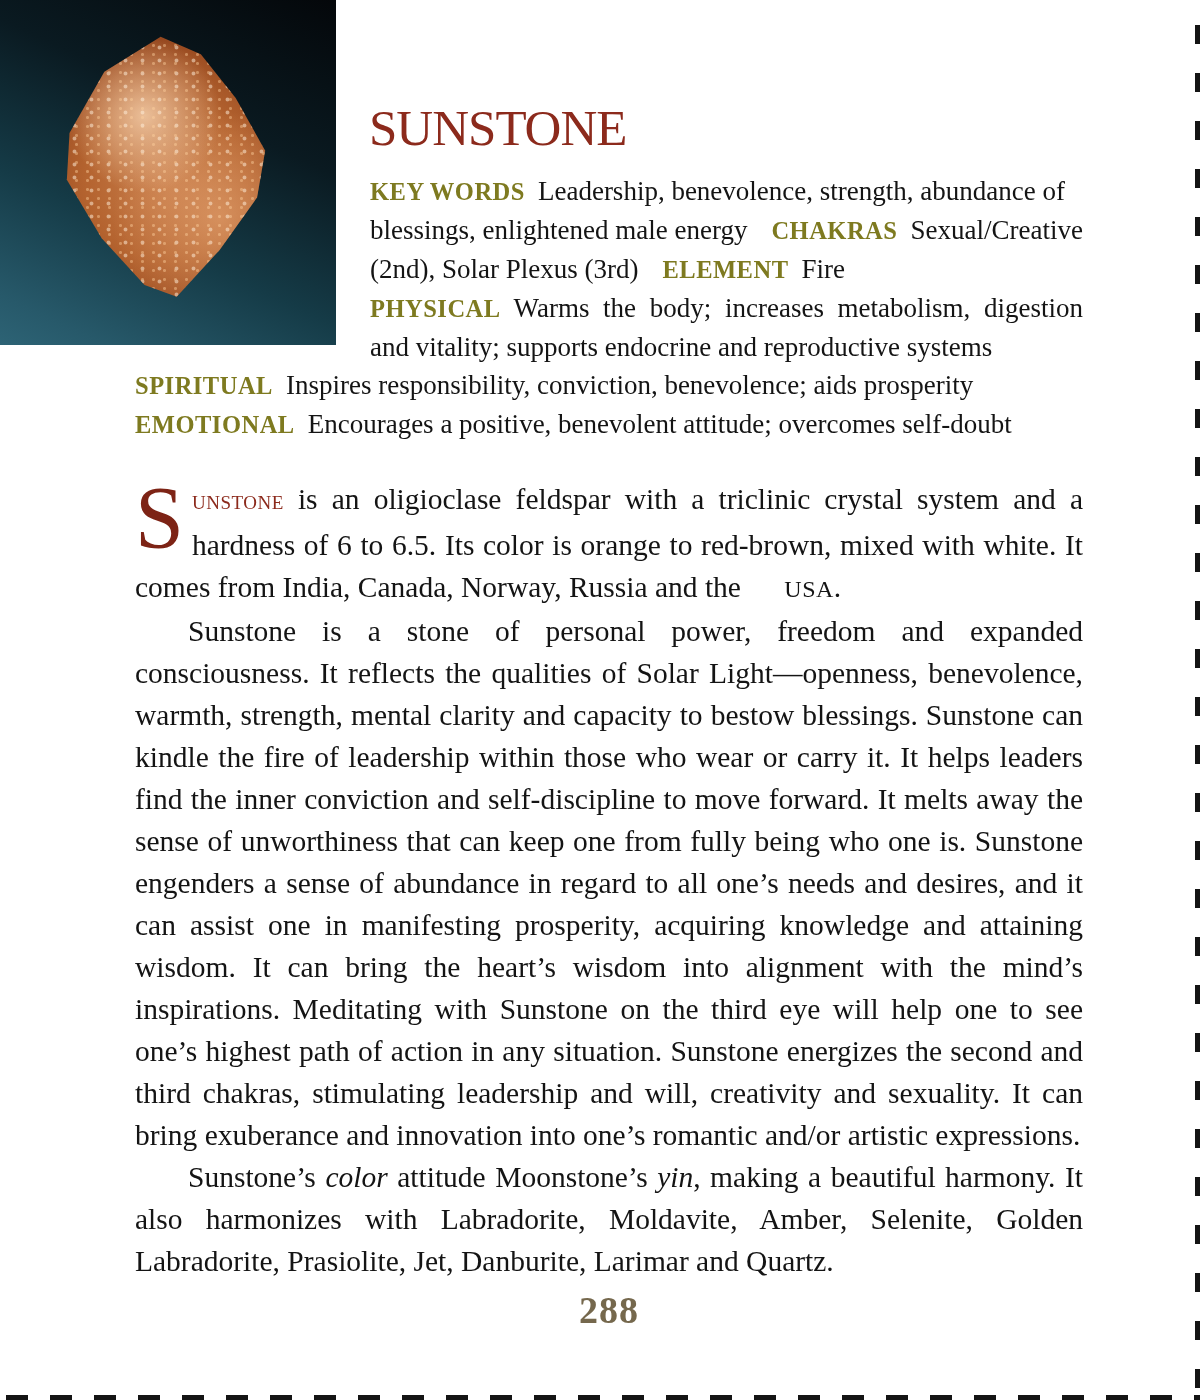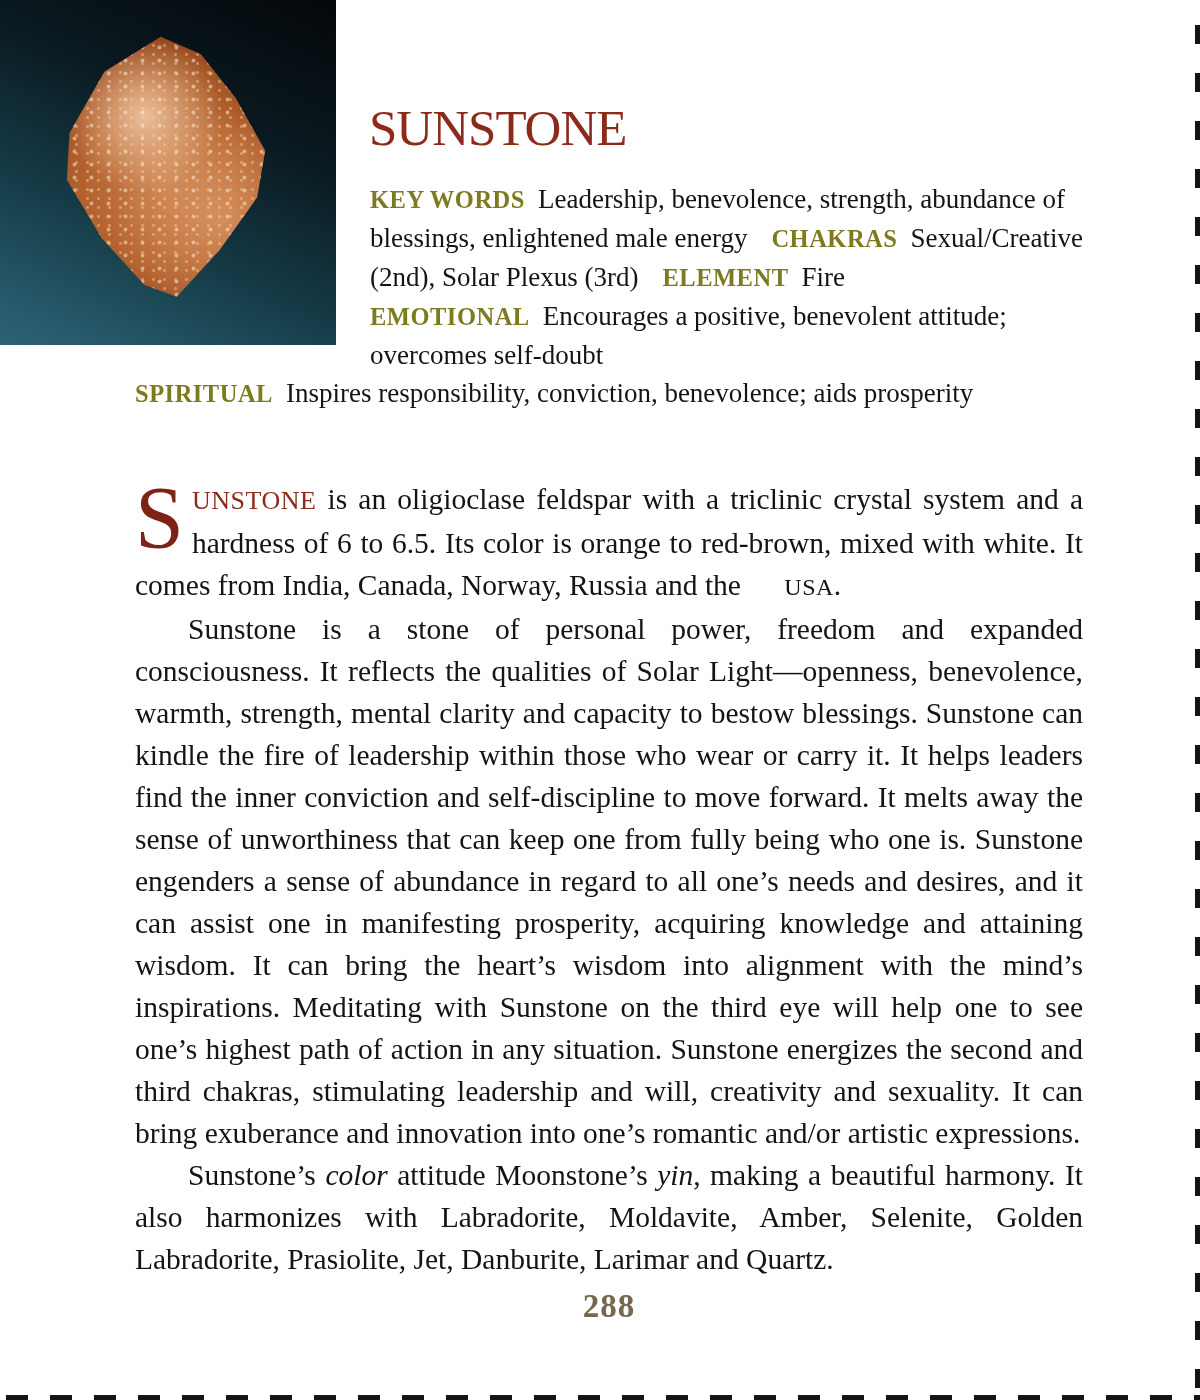--- a/index.html
+++ b/index.html
@@ -42,21 +42,21 @@
   .title {
     position: absolute; left: 369px; top: 66px;
     font-size: 51px; line-height: 56px;
     letter-spacing: -1px;
     color: #8c2a1c;
     font-weight: 400;
   }
 
   
   .attributes {
-    position: absolute; left: 135px; top: 180px;
+    position: absolute; left: 135px; top: 172px;
     width: 948px;
     font-size: 27px; line-height: 38px;
     text-align: justify;
   }
   .photo-spacer { float: left; width: 235px; height: 177px; }
   .attr-block { margin: 0; }
   .attr-block.loose { text-align: left; }
   .seg-label {
     color: #7e7a20; font-weight: bold;
     font-size: 24.5px; letter-spacing: 0.5px;
@@ -73,30 +73,30 @@
   }
   .body-copy p { margin: 0; }
   .body-copy p.indented { text-indent: 53px; }
   .drop-cap {
     float: left;
     font-size: 88px; line-height: 72px;
     height: 80px;
     padding: 4px 8px 0 0;
     color: #7d2315;
   }
-  .seg-lead { color: #8c2a1c; font-size: 26px; letter-spacing: 0.5px; }
+  .seg-lead { color: #8c2a1c; font-size: 19px; letter-spacing: 0.5px; }
   .seg-smallcaps { font-size: 24px; letter-spacing: 0.5px; margin-left: 36px; }
   .seg-italic { font-style: italic; }
 
   
   .page-number {
     position: absolute; left: 135px; top: 1288px;
     width: 948px;
     text-align: center;
-    font-size: 33px; font-weight: bold;
+    font-size: 38px; font-weight: bold;
     color: #75684d;
     letter-spacing: 1px;
   }
 
   
   .edge-marks-right {
     position: absolute; right: 0; top: 25px; bottom: 0;
     width: 5px;
     background: repeating-linear-gradient(to bottom, #141414 0 19px, transparent 19px 48px);
   }
@@ -113,22 +113,23 @@
   <div class="stone">
     <div class="stone-sparkle"></div>
   </div>
 </div>
 
 <h1 class="title">SUNSTONE</h1>
 
 <div class="attributes">
   <div class="photo-spacer"></div>
   <p class="attr-block loose"><span class="seg-label">KEY WORDS</span><span class="seg-normal">Leadership, benevolence, strength, abundance of blessings, enlightened male energy</span><span class="seg-label">CHAKRAS</span><span class="seg-normal">Sexual/Creative (2nd), Solar Plexus (3rd)</span><span class="seg-label">ELEMENT</span><span class="seg-normal">Fire</span></p>
+  <p class="attr-block"><span class="seg-label">PHYSICAL</span><span class="seg-normal">Warms the body; increases metabolism, digestion and vitality; supports endocrine and reproductive systems</span></p>
+  <p class="attr-block loose"><span class="seg-label">SPIRITUAL</span><span class="seg-normal">Inspires responsibility, conviction, benevolence; aids prosperity</span></p>
   <p class="attr-block loose"><span class="seg-label">EMOTIONAL</span><span class="seg-normal">Encourages a positive, benevolent attitude; overcomes self-doubt</span></p>
-  <p class="attr-block loose"><span class="seg-label">SPIRITUAL</span><span class="seg-normal">Inspires responsibility, conviction, benevolence; aids prosperity</span></p>
 </div>
 
 <div class="body-copy">
   <p><span class="drop-cap">S</span><span><span class="seg-lead">UNSTONE</span><span class="seg-normal"> is an oligioclase feldspar with a triclinic crystal system and a hardness of 6 to 6.5. Its color is orange to red-brown, mixed with white. It comes from India, Canada, Norway, Russia and the </span><span class="seg-smallcaps">USA</span><span class="seg-normal">.</span></span></p>
   <p class="indented"><span class="seg-normal">Sunstone is a stone of personal power, freedom and expanded consciousness. It reflects the qualities of Solar Light—openness, benevolence, warmth, strength, mental clarity and capacity to bestow blessings. Sunstone can kindle the fire of leadership within those who wear or carry it. It helps leaders find the inner conviction and self-discipline to move forward. It melts away the sense of unworthiness that can keep one from fully being who one is. Sunstone engenders a sense of abundance in regard to all one’s needs and desires, and it can assist one in manifesting prosperity, acquiring knowledge and attaining wisdom. It can bring the heart’s wisdom into alignment with the mind’s inspirations. Meditating with Sunstone on the third eye will help one to see one’s highest path of action in any situation. Sunstone energizes the second and third chakras, stimulating leadership and will, creativity and sexuality. It can bring exuberance and innovation into one’s romantic and/or artistic expressions.</span></p>
   <p class="indented"><span class="seg-normal">Sunstone’s </span><span class="seg-italic">color</span><span class="seg-normal"> attitude Moonstone’s </span><span class="seg-italic">yin</span><span class="seg-normal">, making a beautiful harmony. It also harmonizes with Labradorite, Moldavite, Amber, Selenite, Golden Labradorite, Prasiolite, Jet, Danburite, Larimar and Quartz.</span></p>
 </div>
 
 <div class="page-number">288</div>
 

